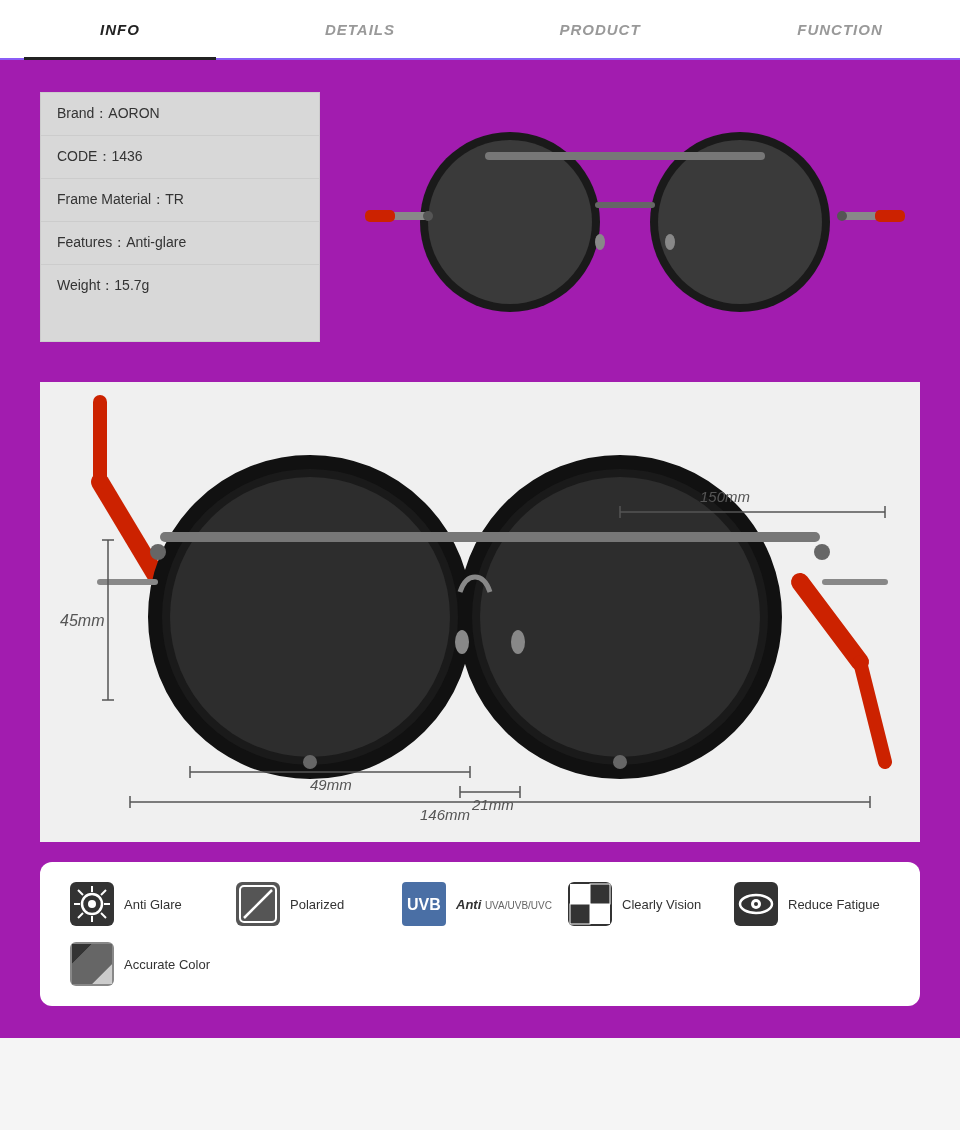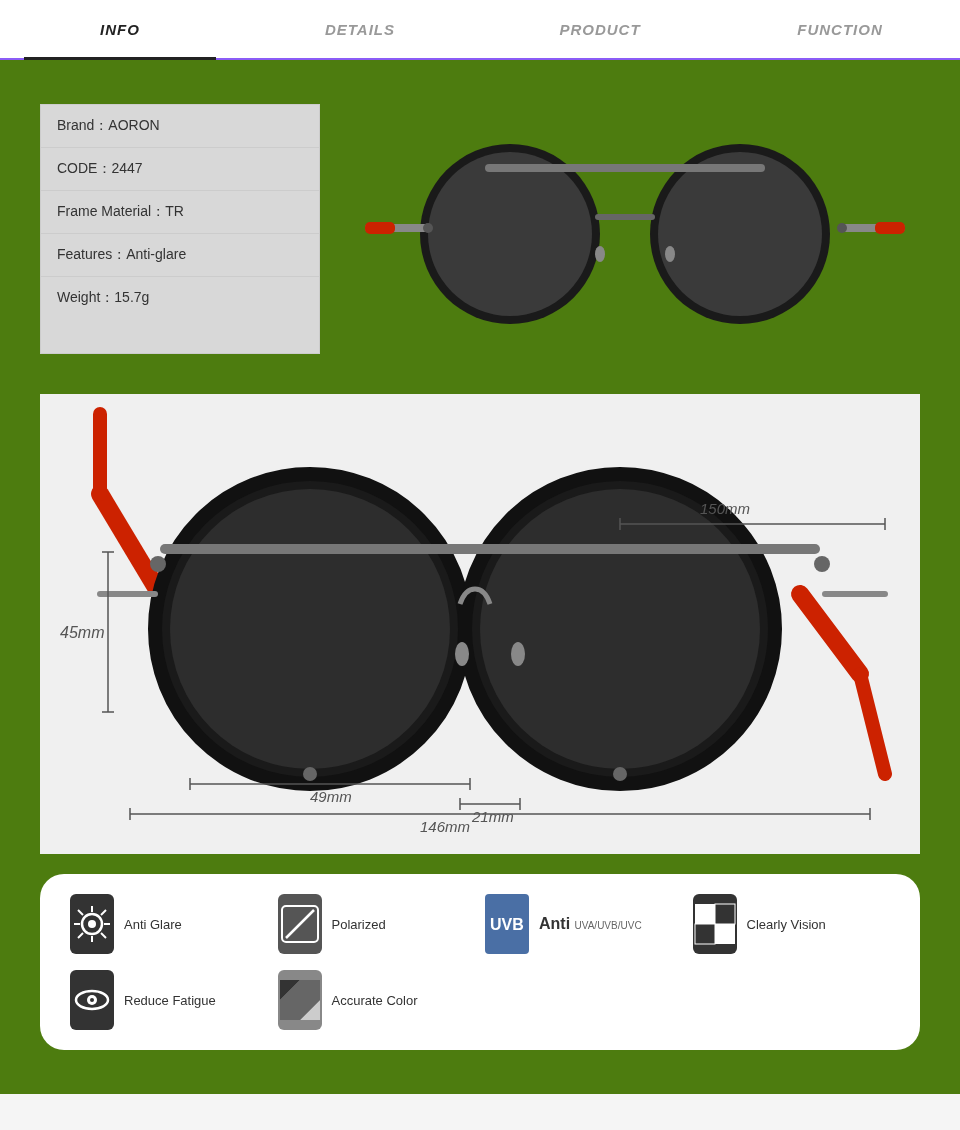--- a/index.html
+++ b/index.html
@@ -39,22 +39,22 @@
       position: absolute;
       bottom: -2px;
       left: 10%;
       width: 80%;
       height: 3px;
       background: #222;
     }
 
     
     .main {
-      background: #4d7c0f;
-      padding: 44px 40px;
+      background: #a21caf;
+      padding: 32px 40px;
     }
 
     
     .top-section {
       display: flex;
       gap: 30px;
       margin-bottom: 40px;
     }
 
     
@@ -76,37 +76,37 @@
     .product-image-top {
       flex: 1;
       display: flex;
       align-items: center;
       justify-content: center;
     }
 
     
     .features-box {
       background: #fff;
-      border-radius: 24px;
+      border-radius: 12px;
       padding: 20px 30px;
       display: grid;
-      grid-template-columns: 1fr 1fr 1fr 1fr;
+      grid-template-columns: 1fr 1fr 1fr 1fr 1fr;
       row-gap: 16px;
       column-gap: 10px;
     }
     .feature-item {
       display: flex;
       align-items: center;
       gap: 10px;
       font-size: 13px;
       color: #333;
     }
     .feature-icon {
       width: 44px;
-      height: 60px;
+      height: 44px;
       border-radius: 6px;
       background: #444;
       display: flex;
       align-items: center;
       justify-content: center;
       flex-shrink: 0;
       overflow: hidden;
       text-decoration: underline;
     }
     .feature-label {
@@ -144,21 +144,21 @@
 
 <div class="main">
 
   <div class="top-section">
 
     <div class="info-table">
       <div class="info-row">
         <span>Brand：AORON</span>
       </div>
       <div class="info-row">
-        <span>CODE：2447</span>
+        <span>CODE：1436</span>
       </div>
       <div class="info-row">
         <span>Frame Material：TR</span>
       </div>
       <div class="info-row">
         <span>Features：Anti-glare</span>
       </div>
       <div class="info-row">
         <span>Weight：15.7g</span>
       </div>
@@ -286,21 +286,21 @@
     </div>
 
     <div class="feature-item">
       <div class="feature-icon" style="background:#4a6fa5; border-radius:4px; display:flex; flex-direction:column; align-items:center; justify-content:center;">
         <svg viewBox="0 0 44 44" width="44" height="44">
           <rect x="2" y="8" width="40" height="28" rx="4" fill="#4a6fa5"></rect>
           <text x="5" y="28" font-size="16" font-weight="bold" fill="#fff">UVB</text>
         </svg>
       </div>
       <div>
-        <span style="font-weight:bold;font-size:16px;">Anti </span><span style="font-size:10px;color:#666;">UVA/UVB/UVC</span>
+        <span style="font-weight:bold;font-size:13px;font-style:italic;">Anti </span><span style="font-size:10px;color:#666;">UVA/UVB/UVC</span>
       </div>
     </div>
 
     <div class="feature-item">
       <div class="feature-icon" style="background:#333;">
         <svg viewBox="0 0 44 44" width="44" height="44">
           <rect x="2" y="2" width="20" height="20" fill="#fff"></rect>
           <rect x="22" y="2" width="20" height="20" fill="#333" stroke="#fff" stroke-width="1"></rect>
           <rect x="2" y="22" width="20" height="20" fill="#333" stroke="#fff" stroke-width="1"></rect>
           <rect x="22" y="22" width="20" height="20" fill="#fff"></rect>

